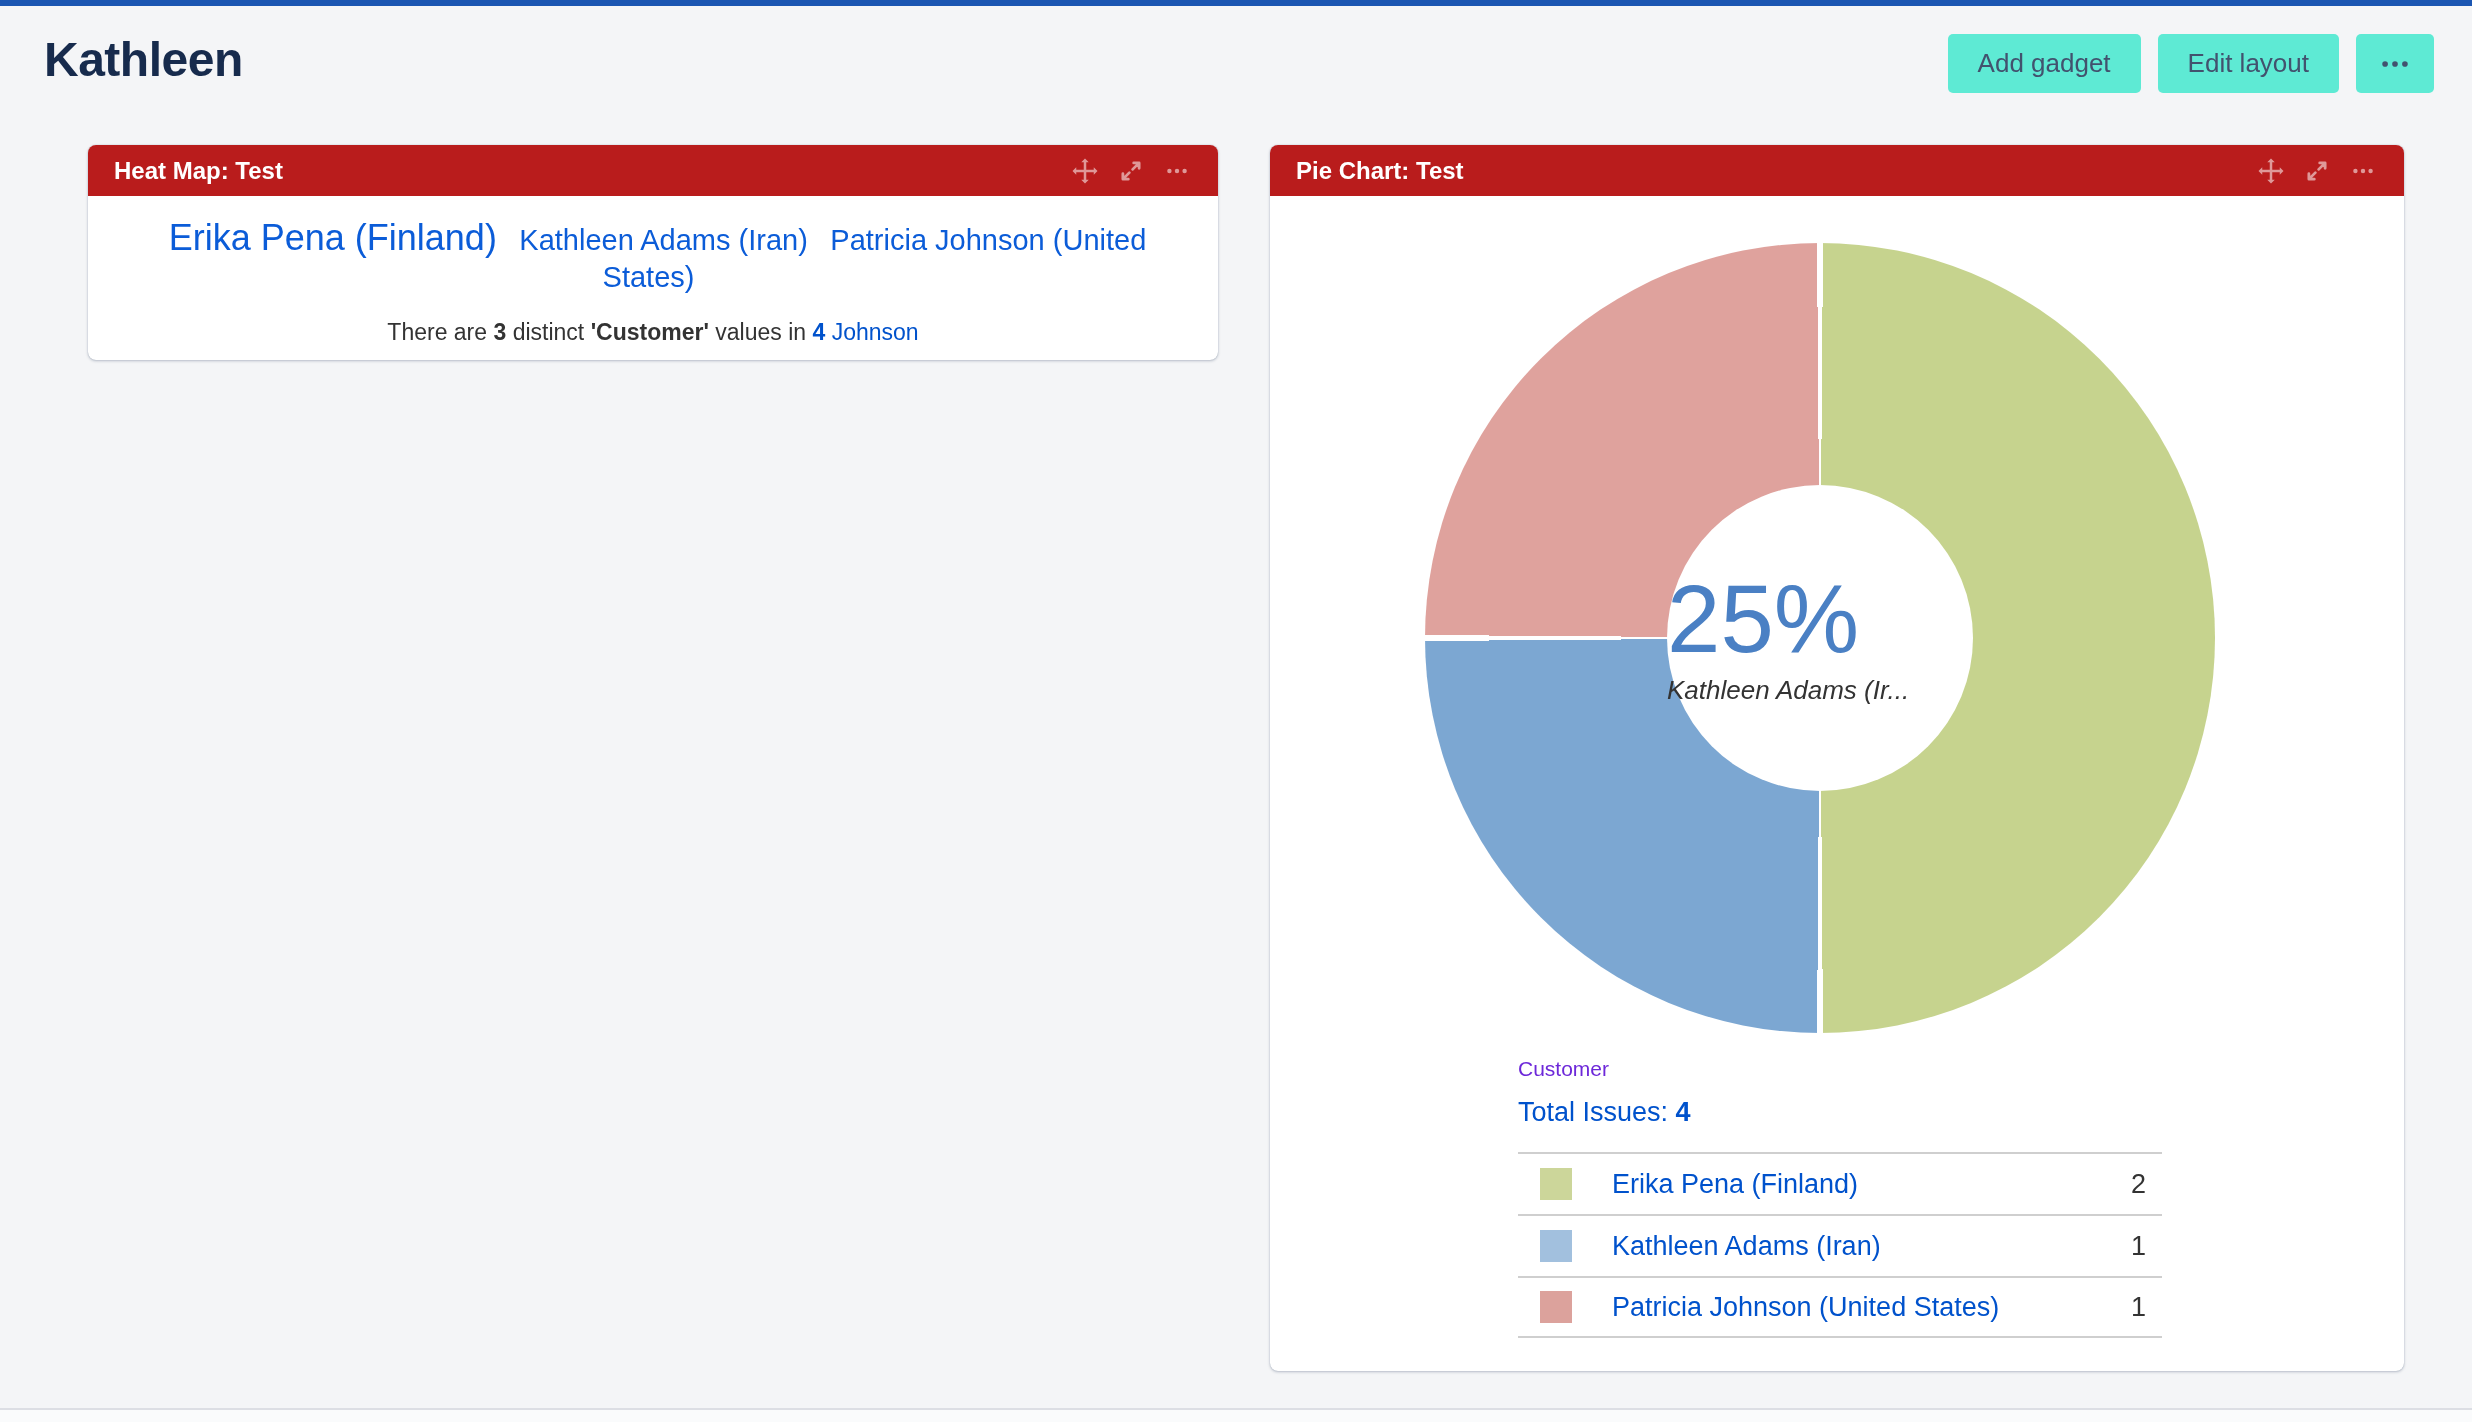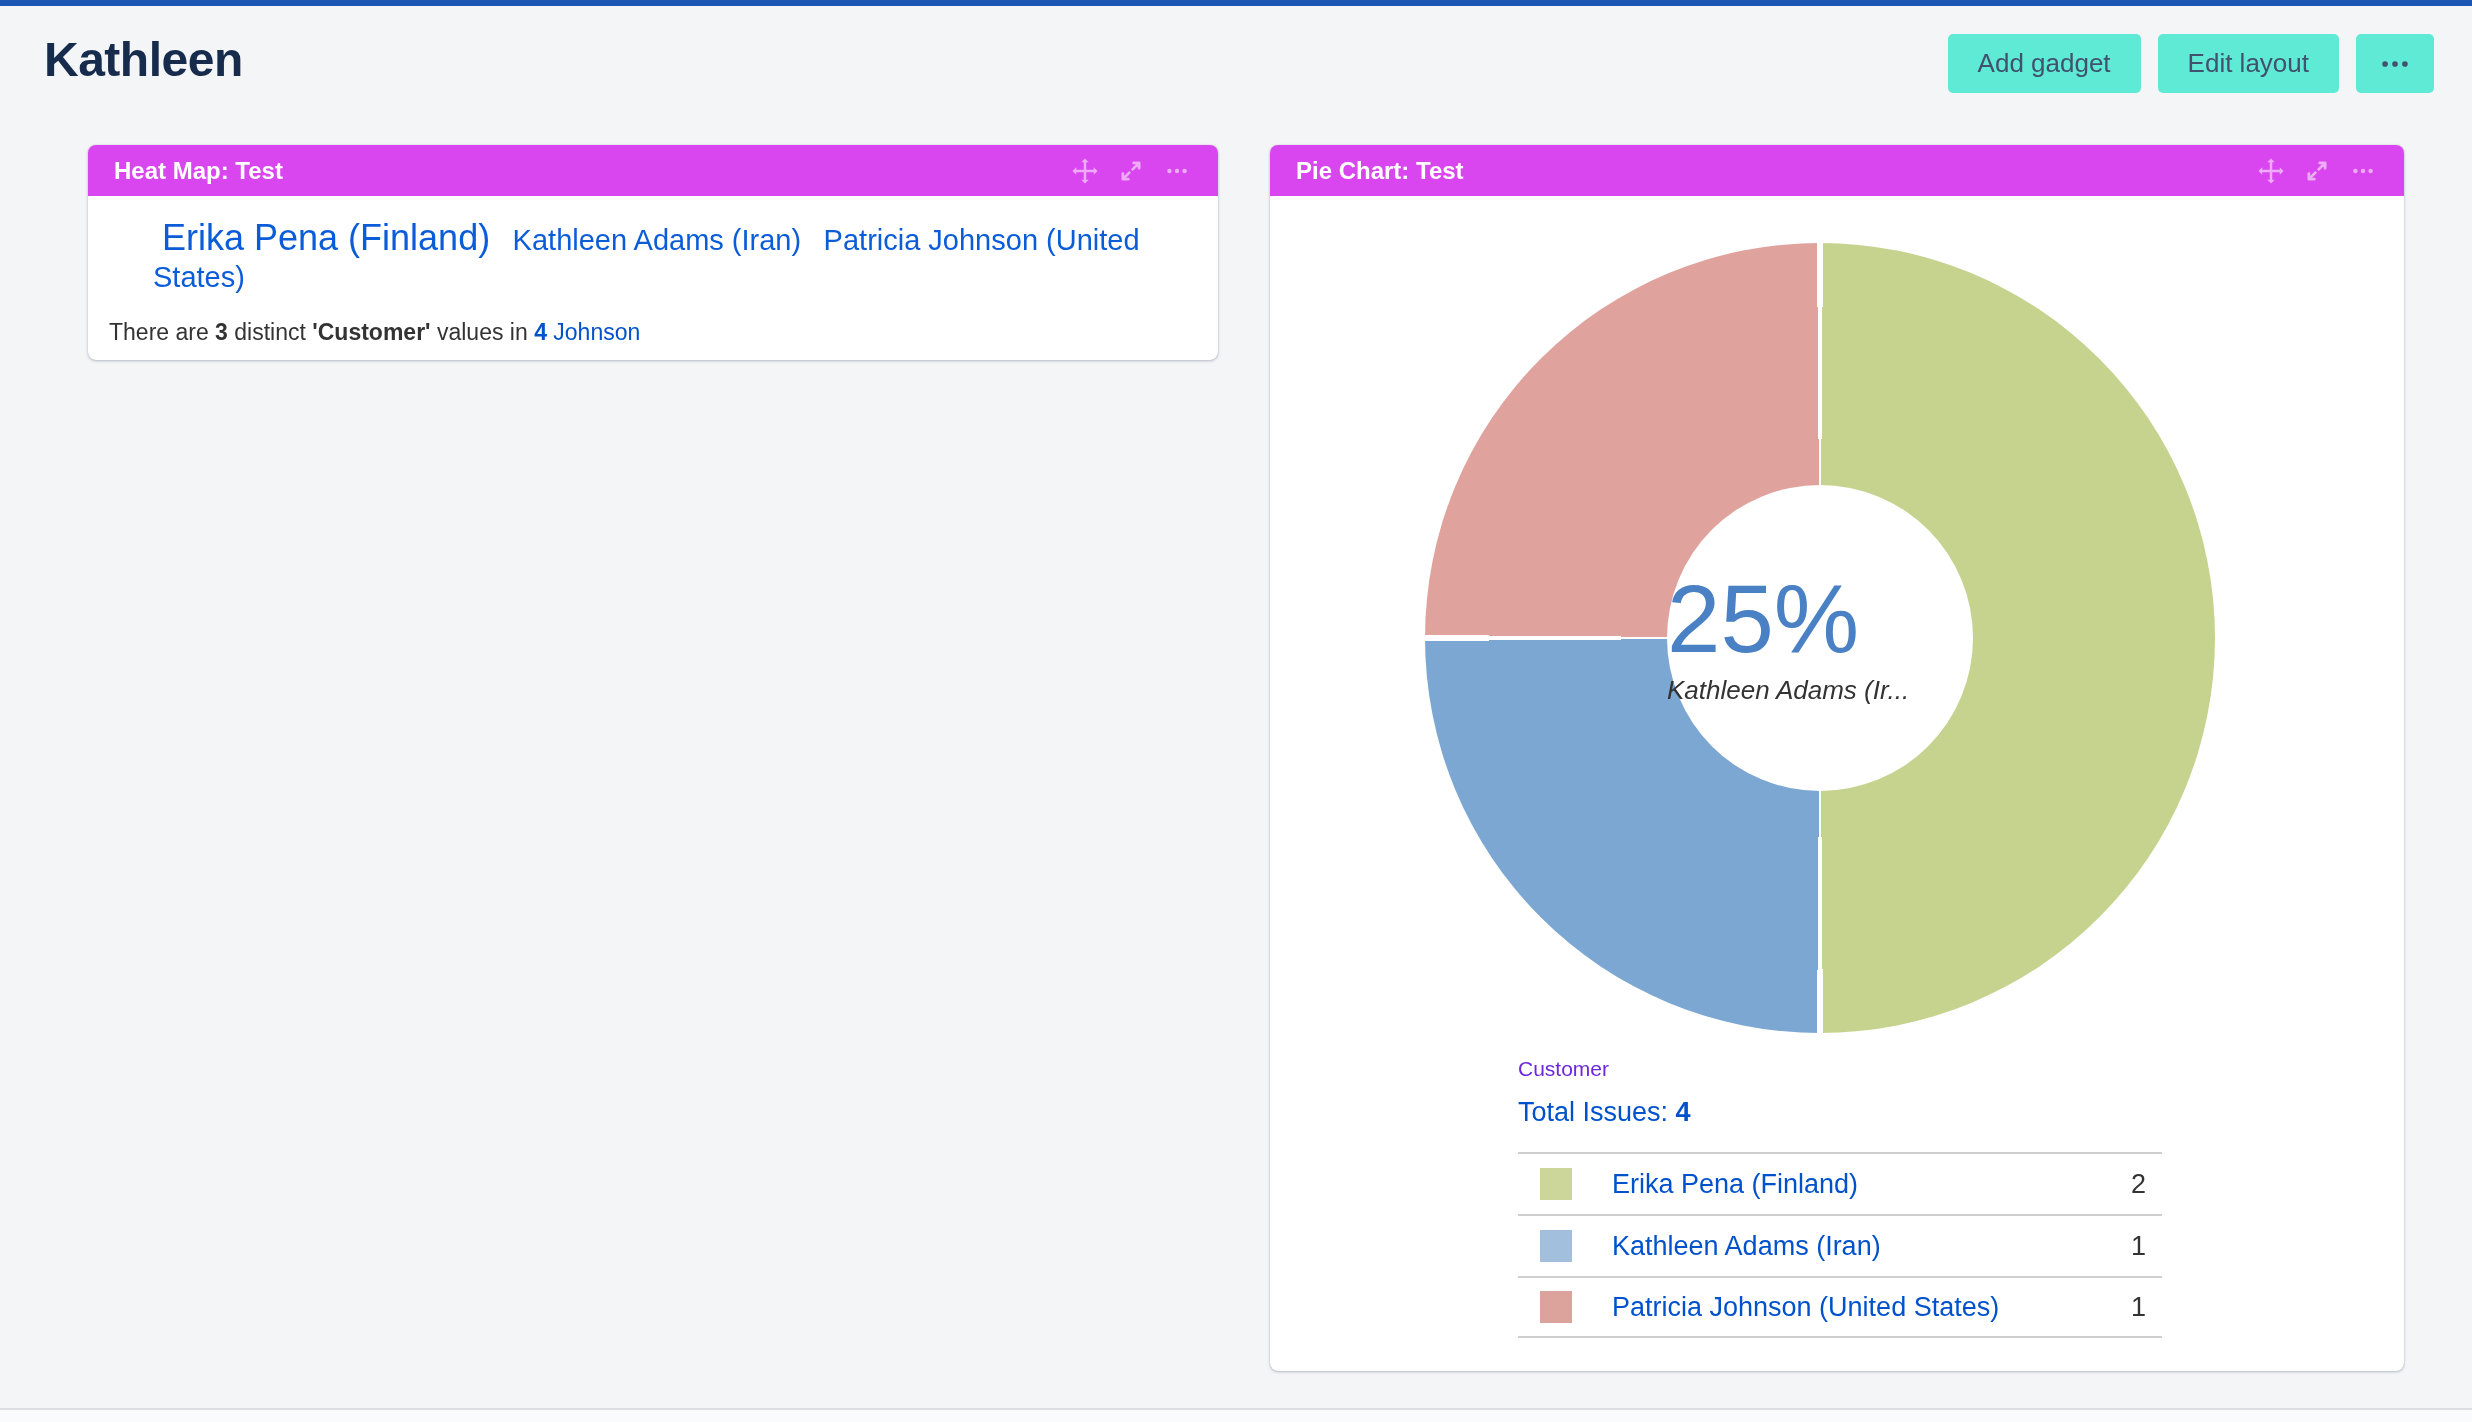--- a/index.html
+++ b/index.html
@@ -25,31 +25,31 @@
     display:flex; align-items:center; justify-content:center; cursor:pointer;
   }
   .btn-more { padding:0 22px; }
   .btn-more svg { display:block; }
 
   .gadget {
     position:absolute; background:#ffffff; border-radius:8px;
     box-shadow:0 1px 3px rgba(9,30,66,0.25), 0 0 1px rgba(9,30,66,0.3);
   }
   .gadget-header {
-    height:51px; background:#d946ef; border-radius:8px 8px 0 0;
+    height:51px; background:#b91c1c; border-radius:8px 8px 0 0;
     display:flex; align-items:center; padding:0 26px;
   }
   .gadget-title { color:#ffffff; font-weight:700; font-size:24px; }
   .gadget-icons { margin-left:auto; display:flex; align-items:center; gap:16px; color:rgba(255,255,255,0.55); }
   .gicon { width:30px; height:30px; display:flex; align-items:center; justify-content:center; cursor:pointer; }
   .gicon svg { display:block; }
 
   
   .heatmap { left:88px; top:145px; width:1130px; height:215px; }
-  .heatmap-body { padding:20px 21px 0; text-align:left; }
+  .heatmap-body { padding:20px 21px 0; text-align:center; }
   .heatmap-names { max-width:1000px; margin:0 auto; line-height:1.22; }
   .hm-name { color:#0B5CD8; text-decoration:none; margin:0 9px; cursor:pointer; }
   .hm-large { font-size:36px; }
   .hm-small { font-size:29px; }
   .heatmap-summary { margin-top:24px; font-size:23px; color:#333333; }
   .heatmap-summary b { font-weight:700; }
   .link { color:#0052CC; text-decoration:none; cursor:pointer; }
 
   
   .pie { left:1270px; top:145px; width:1134px; height:1226px; }

